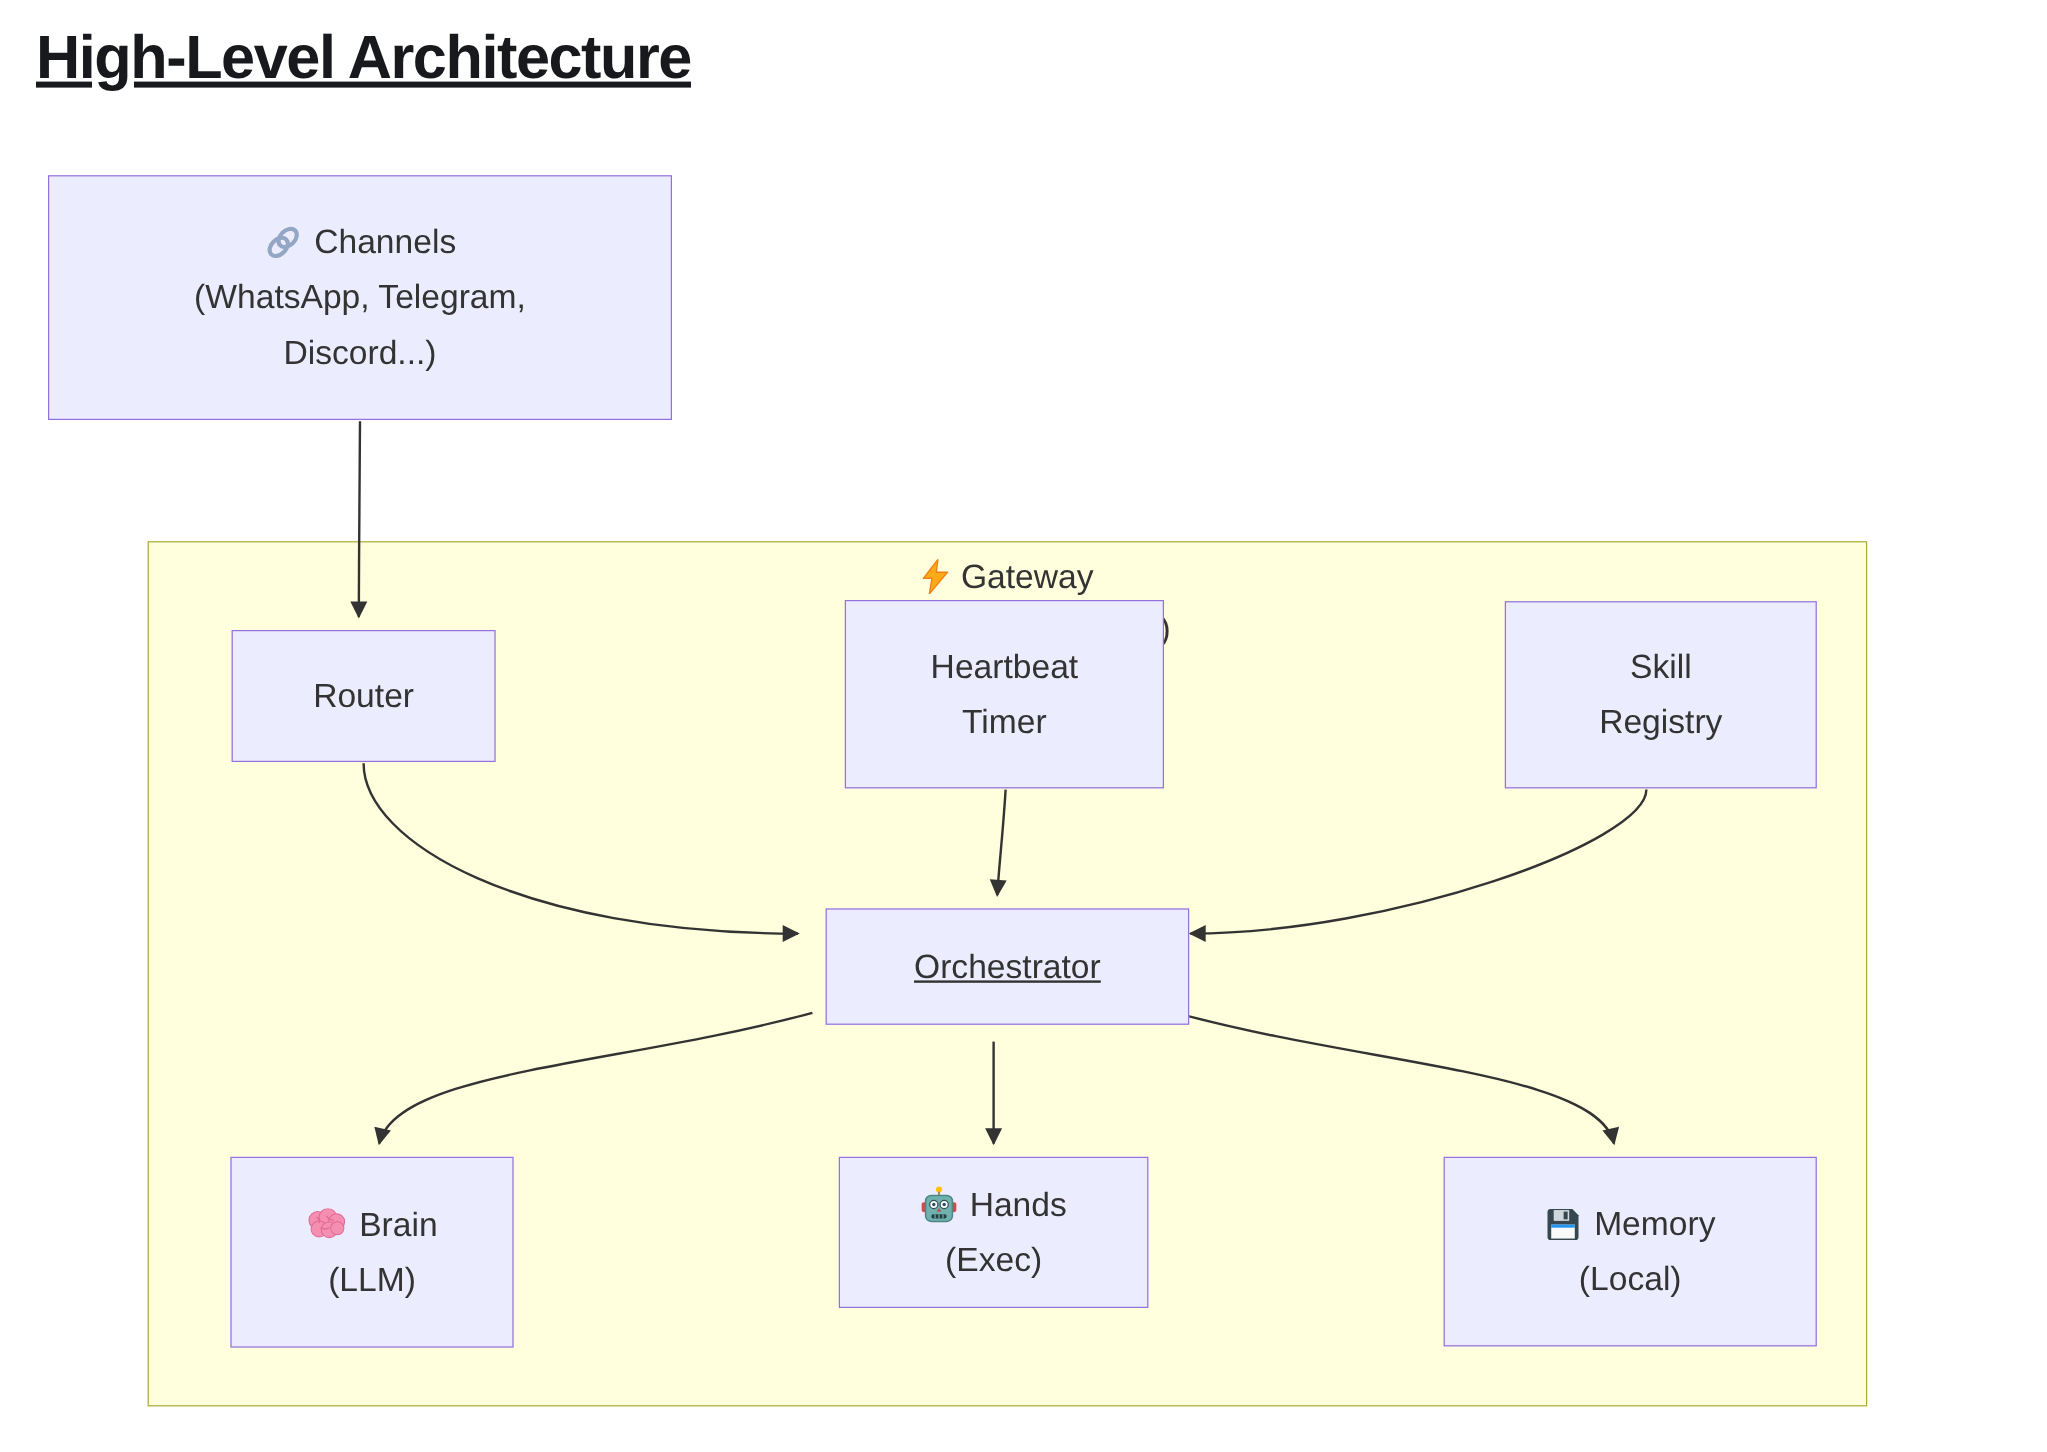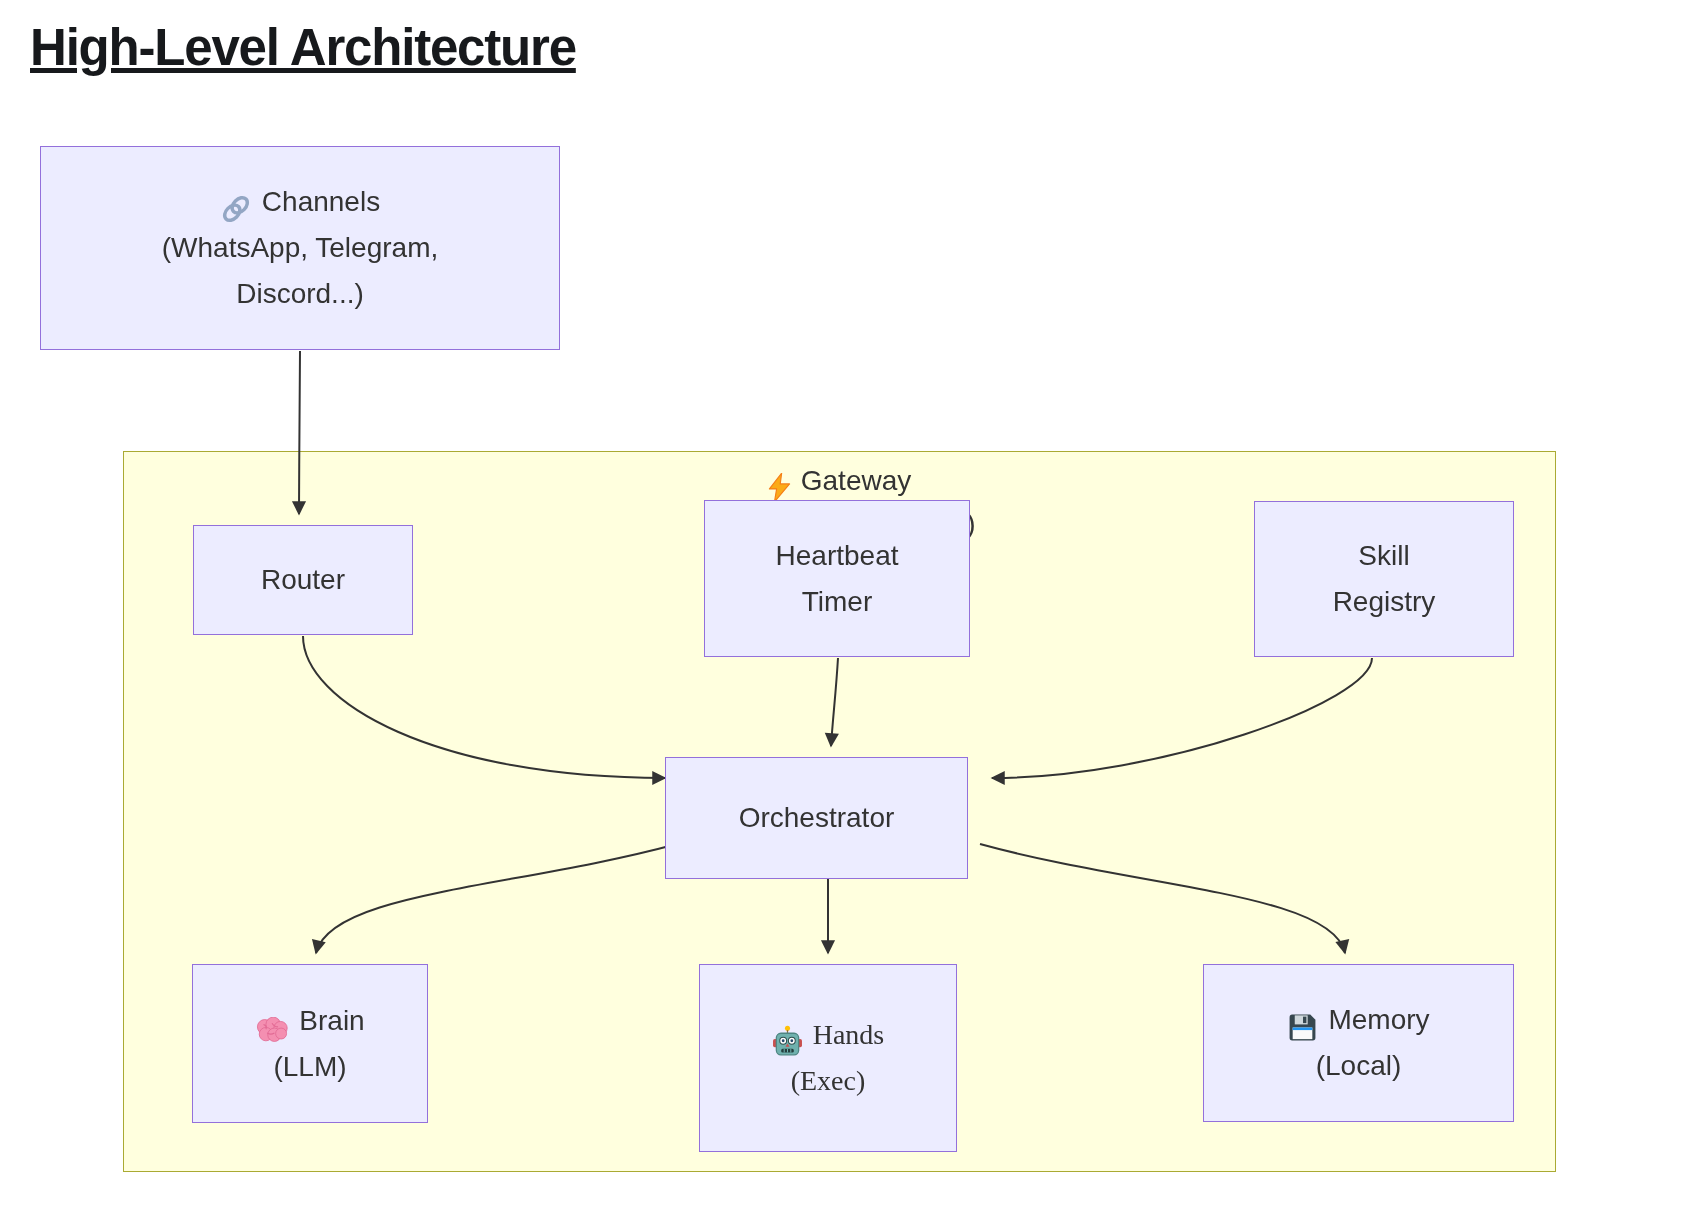--- a/index.html
+++ b/index.html
@@ -21,21 +21,21 @@
   .subgraph{
     position:absolute;left:123px;top:451px;width:1433px;height:721px;
     background:var(--container-fill);border:1.6px solid var(--container-border);
     z-index:0;
   }
   .subgraph-label{
     position:absolute;left:123px;top:459px;width:1433px;
     text-align:center;font-size:28px;line-height:43px;color:var(--text);
     z-index:1;
   }
-  .label-row{display:flex;align-items:flex-end;justify-content:center;gap:10px;}
+  .label-row{display:flex;align-items:center;justify-content:center;gap:10px;}
   .edges{position:absolute;left:0;top:0;width:1706px;height:1210px;z-index:2;pointer-events:none;}
   .node{
     position:absolute;background:var(--node-fill);
     border:1.5px solid var(--node-border);
     display:flex;flex-direction:column;align-items:center;justify-content:center;
     font-size:28px;line-height:46px;color:var(--text);text-align:center;
     z-index:3;
   }
   .icon{display:inline-flex;vertical-align:middle;}
   .icon svg{display:block;}
@@ -100,21 +100,21 @@
   <div class="node" style="left:704px;top:500px;width:266px;height:157px;">
     <div>Heartbeat</div>
     <div>Timer</div>
   </div>
 
   <div class="node" style="left:1254px;top:501px;width:260px;height:156px;">
     <div>Skill</div>
     <div>Registry</div>
   </div>
 
-  <div class="node" style="left:665px;top:757px;width:303px;height:122px;">
+  <div class="node" style="left:688px;top:757px;width:303px;height:97px;text-decoration:underline;">
     <div>Orchestrator</div>
   </div>
 
   <div class="node" style="left:192px;top:964px;width:236px;height:159px;">
     <div class="label-row">
       <span class="icon">
         <svg viewBox="0 0 28 22" width="34" height="27">
           <g fill="#F48FB1" stroke="#E26A94" stroke-width="0.7">
             <circle cx="8" cy="8" r="6"></circle>
               <circle cx="15" cy="6" r="6"></circle>
@@ -128,21 +128,21 @@
               <path d="M14 5 q2 3 5 3"></path>
               <path d="M10 13 q3 2 6 0"></path>
           </g>
         </svg>
       </span>
       <span>Brain</span>
     </div>
     <div>(LLM)</div>
   </div>
 
-  <div class="node" style="left:699px;top:964px;width:258px;height:188px;font-family:Liberation Serif, serif;">
+  <div class="node" style="left:699px;top:964px;width:258px;height:126px;">
     <div class="label-row">
       <span class="icon">
         <svg viewBox="0 0 24 26" width="31" height="33">
           <circle cx="12" cy="2.6" r="2" fill="#FFC107"></circle>
           <line x1="12" y1="4" x2="12" y2="6.5" stroke="#8A6D3B" stroke-width="1"></line>
           <rect x="0.6" y="11" width="3.4" height="6.5" rx="1.4" fill="#C94F4F"></rect>
           <rect x="20" y="11" width="3.4" height="6.5" rx="1.4" fill="#C94F4F"></rect>
           <rect x="3.2" y="6.5" width="17.6" height="17" rx="3.6" fill="#6FB1AE" stroke="#4E8683" stroke-width="1"></rect>
           <circle cx="8.6" cy="12.4" r="2.7" fill="#FFFFFF" stroke="#2E4E4D" stroke-width="0.8"></circle>
           <circle cx="15.4" cy="12.4" r="2.7" fill="#FFFFFF" stroke="#2E4E4D" stroke-width="0.8"></circle>

